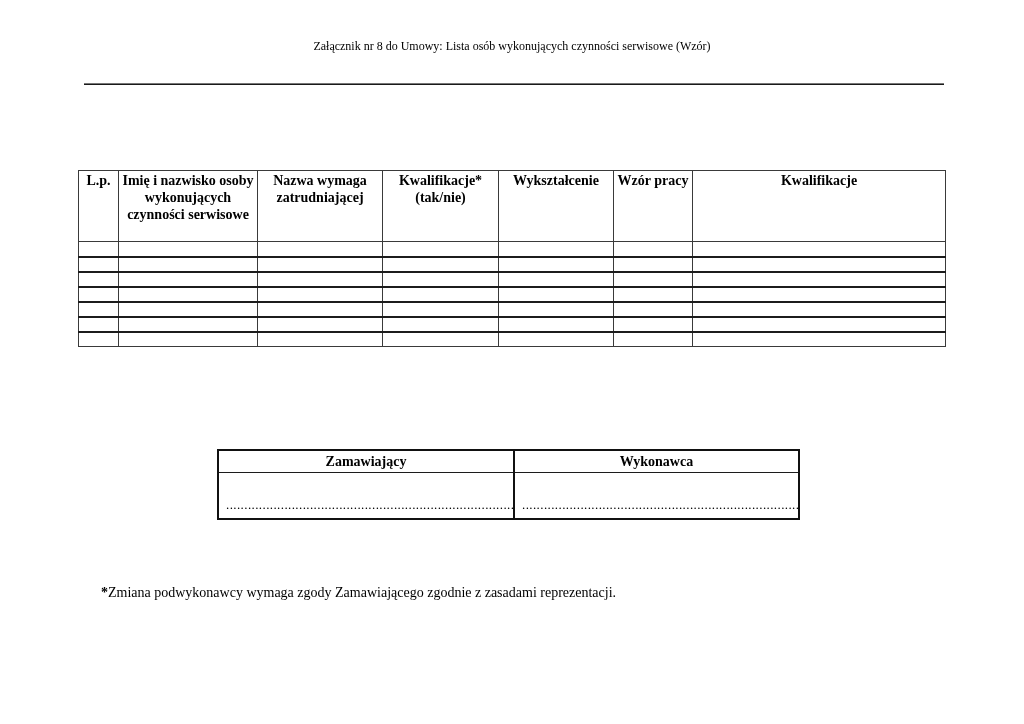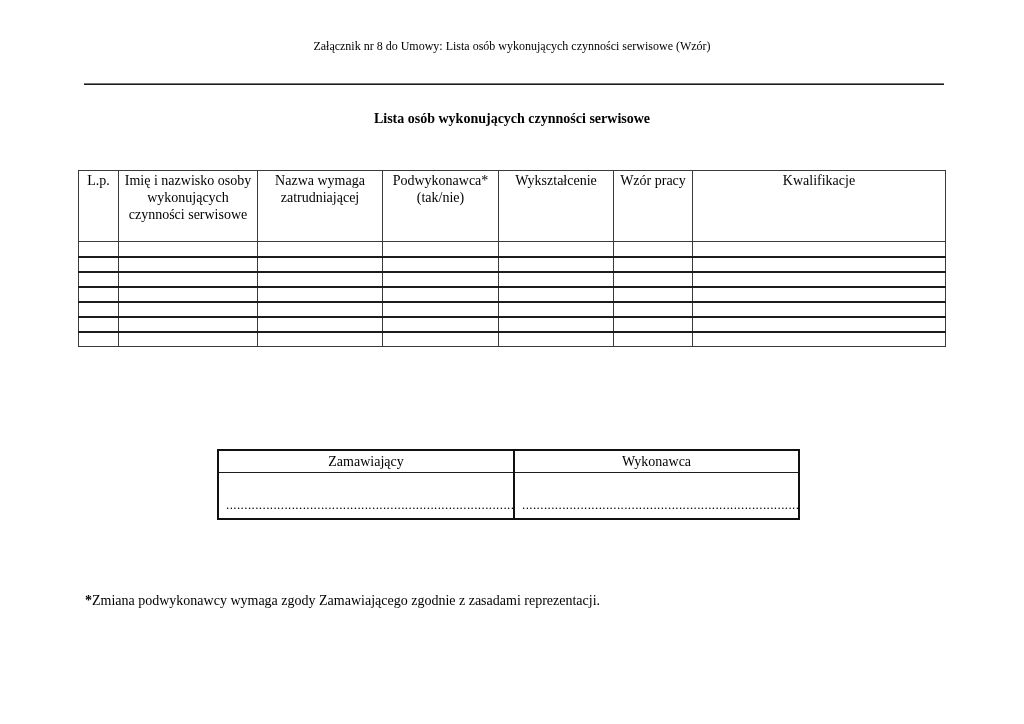--- a/index.html
+++ b/index.html
@@ -49,21 +49,21 @@
     border-collapse: collapse;
     table-layout: fixed;
     font-size: 14px;
   }
   table.main-table th,
   table.main-table td {
     border: 1px solid #3a3a3a;
     padding: 1px 2px;
     vertical-align: top;
     text-align: center;
-    font-weight: normal;
+    font-weight: bold;
     line-height: 17px;
     overflow: hidden;
   }
   table.main-table thead tr { height: 71px; }
   table.main-table tbody tr { height: 15px; }
   table.main-table tbody tr:not(:first-child) td { border-top: 2px solid #1c1c1c; }
   .col-lp    { width: 40px; }
   .col-name  { width: 139px; }
   .col-firm  { width: 125px; }
   .col-sub   { width: 116px; }
@@ -75,21 +75,21 @@
     top: 449px;
     left: 217px;
     width: 583px;
     border-collapse: collapse;
     table-layout: fixed;
     font-size: 14px;
     border: 2px solid #111111;
   }
   table.sig-table th {
     border-bottom: 1px solid #1c1c1c;
-    font-weight: normal;
+    font-weight: bold;
     text-align: center;
     height: 22px;
     padding: 2px;
     line-height: 17px;
   }
   table.sig-table td {
     height: 46px;
     vertical-align: bottom;
     padding: 2px 4px 5px 7px;
     font-size: 13px;
@@ -97,54 +97,52 @@
     white-space: nowrap;
     overflow: hidden;
   }
   table.sig-table th:first-child,
   table.sig-table td:first-child { border-right: 2px solid #111111; }
   .sig-col-left  { width: 296px; }
   .sig-col-right { width: 285px; }
   .footnote {
     position: absolute;
     top: 584px;
-    left: 85px;
-    font-size: 14px;
-    line-height: 17px;
-    margin-top: 8px;
+    left: 101px;
+    font-size: 14px;
+    line-height: 17px;
   }
   .footnote .star { font-weight: bold; }
 </style>
 </head>
 <body>
 
 <div class="page">
 
   <div class="doc-title">Załącznik nr 8 do Umowy: Lista osób wykonujących czynności serwisowe (Wzór)</div>
 
   <div class="header-rule"></div>
 
-  <div class="doc-subtitle">Lista osób wykonujących czynności serwisowe</div>
 
   <table class="main-table">
     <colgroup>
       <col class="col-lp">
         <col class="col-name">
         <col class="col-firm">
         <col class="col-sub">
       <col class="col-edu">
         <col class="col-staz">
         <col class="col-kwal">
     </colgroup>
     <thead>
       <tr>
         <th>L.p.</th>
         <th>Imię i nazwisko osoby wykonujących czynności serwisowe</th>
         <th>Nazwa wymaga zatrudniającej</th>
-        <th>Podwykonawca* (tak/nie)</th>
+        <th>Kwalifikacje* (tak/nie)</th>
         <th>Wykształcenie</th>
         <th>Wzór pracy</th>
         <th>Kwalifikacje</th>
       </tr>
     </thead>
     <tbody>
         <tr>
           <td></td>
           <td></td>
           <td></td>

